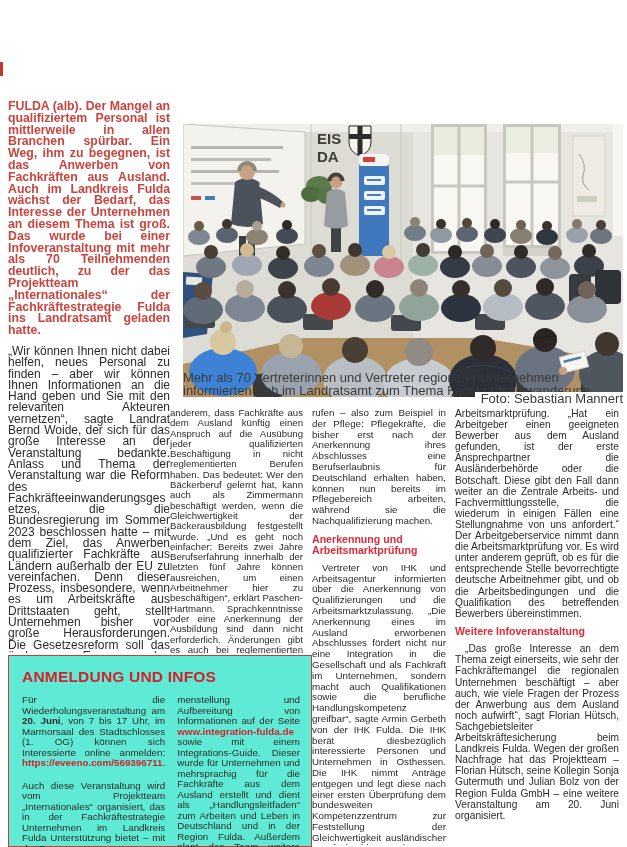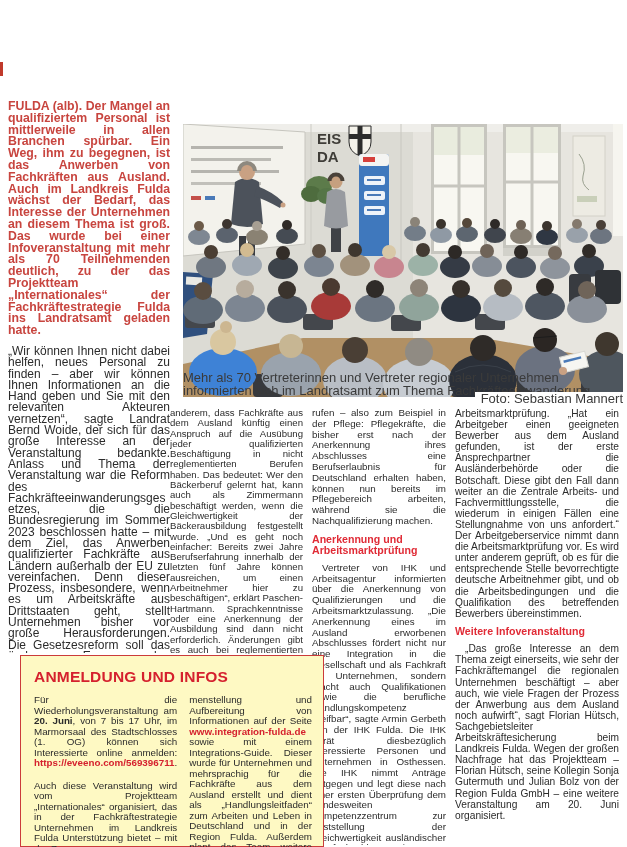--- a/index.html
+++ b/index.html
@@ -20,22 +20,22 @@
   #caption-wrap{left:183px;top:371px;width:440px;font-size:13px;line-height:13px;color:#3a3a3a;}
   #credit{position:absolute;right:0;top:21px;background:#fff;padding-left:6px;}
   .lower-col{top:408px;overflow:hidden;}
   #col2{left:170px;width:133px;height:246px;font-size:9.6px;line-height:10.3px;}
   #col3{left:312px;width:134px;height:437px;font-size:9.8px;line-height:10.8px;}
   #col4{left:455px;width:164px;height:437px;font-size:10.2px;line-height:11.1px;}
   .red-head{color:#e02b36;font-weight:700;text-align:left;font-size:10.6px;line-height:11.5px;
             margin:7px 0 6px 0;}
   .ind{text-indent:10px;}
   p{margin:0;}
-  #infobox{left:20px;top:655px;width:304px;height:192px;border:1.5px solid #cb3b3b;
-           box-sizing:border-box;padding:12px 11px 8px 13px;background:#fef9c3;}
+  #infobox{left:8px;top:655px;width:304px;height:192px;border:1.5px solid #cb3b3b;
+           box-sizing:border-box;padding:12px 11px 8px 13px;background:#5eead4;}
   #infobox h2{margin:0 0 9px 0;font-size:15.5px;letter-spacing:0.2px;color:#d5212e;}
   #infobox-cols{display:flex;gap:12px;}
   .infobox-col{flex:1;font-size:9.8px;line-height:10.5px;text-align:justify;hyphens:auto;}
   .infobox-col p + p{margin-top:12px;}
   .red-link{color:#d5212e;font-weight:700;}
   b{font-weight:700;}
   svg text{font-family:"Liberation Sans",sans-serif;}
 </style>
 </head>
 <body>

